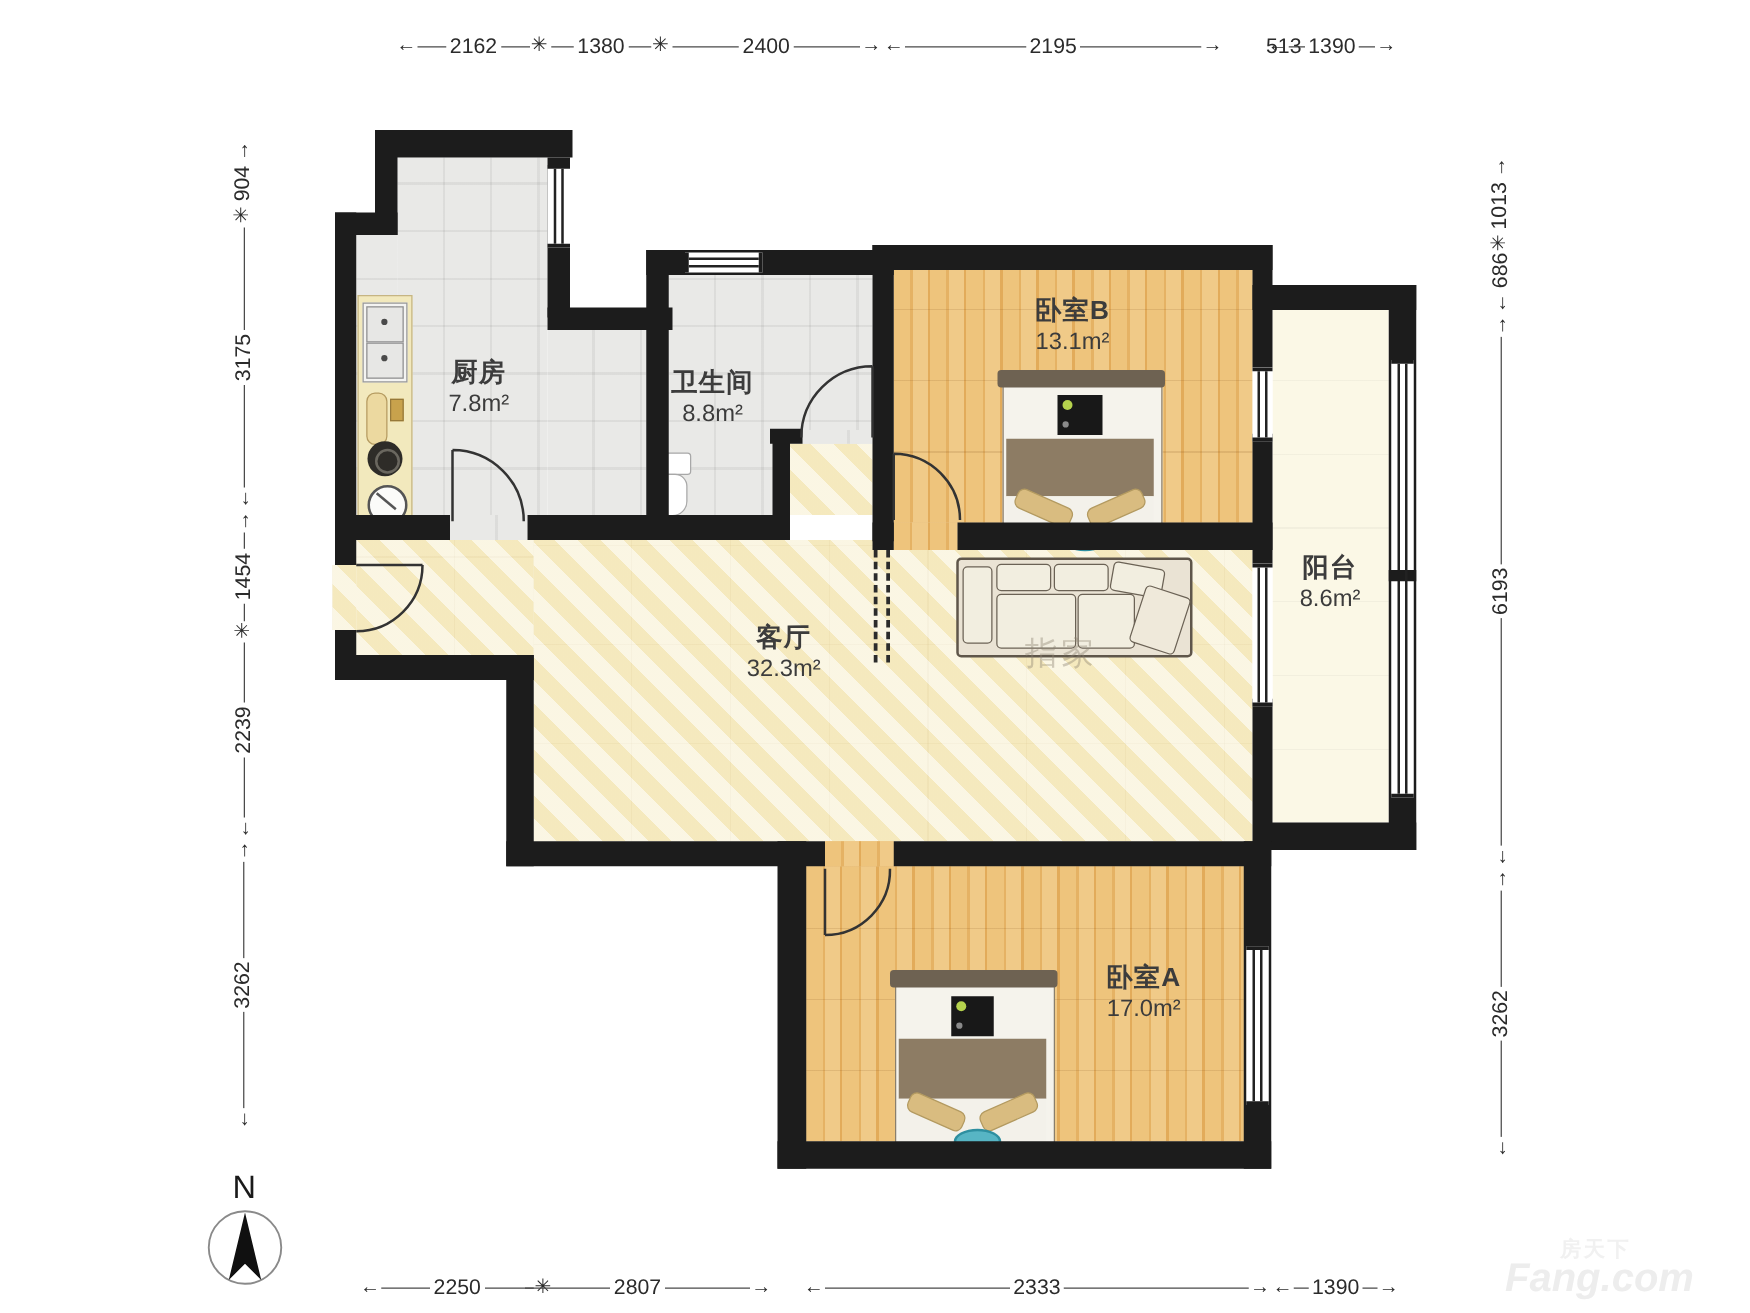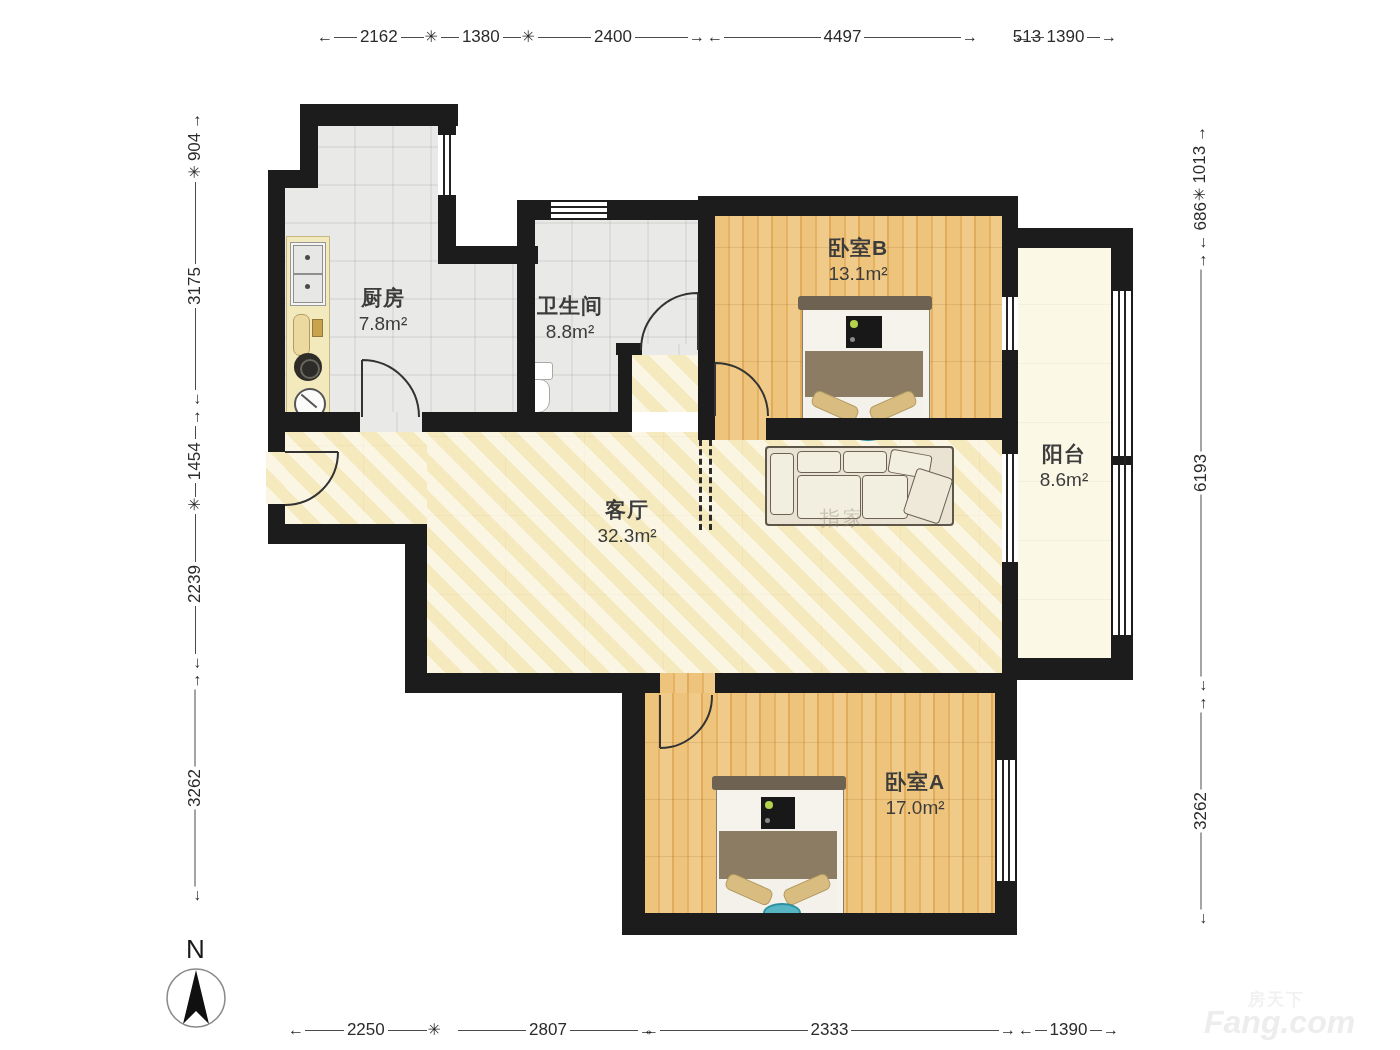--- a/index.html
+++ b/index.html
@@ -42,21 +42,21 @@
   .dimh .ln{flex:1;height:0;border-top:1.5px solid #4a4a4a;min-width:0;}
   .dimh b{font-weight:400;padding:0 3px;}
   .dimh .g{font-size:16px;line-height:1;padding:0 1px;}
   .rot{transform:rotate(-90deg);}
   
   .fitem{position:absolute;}
   .cushion{position:absolute;background:#f2eee0;border:1.5px solid #6b6255;border-radius:4px;}
   .pillow{position:absolute;background:#d9bc80;border:1.5px solid #b39a60;border-radius:6px;}
   .dash{position:absolute;width:0;border-left:3px dashed #2b2b2b;}
   
-  .wm-mid{position:absolute;color:rgba(140,130,112,.4);font-size:20px;letter-spacing:3px;}
+  .wm-mid{position:absolute;color:rgba(140,130,112,.4);font-size:26px;letter-spacing:3px;}
   .wm-cn{position:absolute;color:#f1f1f1;font-size:17px;font-weight:700;letter-spacing:2px;}
   .wm-en{position:absolute;color:#ededed;font-size:32px;font-weight:700;font-style:italic;}
   .nlabel{position:absolute;color:#1a1a1a;font-size:26px;}
 </style>
 </head>
 <body>
 
 <div id="plan">
 
   <div class="tile" style="left:318px;top:126px;width:120px;height:286px;"></div>
@@ -230,21 +230,21 @@
   <div class="dimh" style="left:536px;top:26px;width:170px;">
     <span class="g"></span>
       <i class="ln"></i>
       <b>2400</b>
       <i class="ln"></i>
       <span class="g">→</span>
   </div>
   <div class="dimh" style="left:706px;top:26px;width:273px;">
     <span class="g">←</span>
       <i class="ln"></i>
-      <b>4497</b>
+      <b>2195</b>
       <i class="ln"></i>
       <span class="g">→</span>
   </div>
   <div class="dimh" style="left:1010px;top:26px;width:34px;justify-content:center;">
     <b>513</b>
   </div>
   <div class="dimh" style="left:1013px;top:26px;width:105px;">
     <span class="g">←</span>
       <i class="ln"></i>
       <b>1390</b>
@@ -252,21 +252,21 @@
       <span class="g">→</span>
   </div>
 
   <div class="dimh" style="left:287px;top:1019px;width:155px;">
     <span class="g">←</span>
       <i class="ln"></i>
       <b>2250</b>
       <i class="ln"></i>
       <span class="g">✳</span>
   </div>
-  <div class="dimh" style="left:456px;top:1019px;width:200px;">
+  <div class="dimh" style="left:418px;top:1019px;width:200px;">
     <span class="g"></span>
       <i class="ln"></i>
       <b>2807</b>
       <i class="ln"></i>
       <span class="g">→</span>
   </div>
   <div class="dimh" style="left:642px;top:1019px;width:375px;">
     <span class="g">←</span>
       <i class="ln"></i>
       <b>2333</b>

